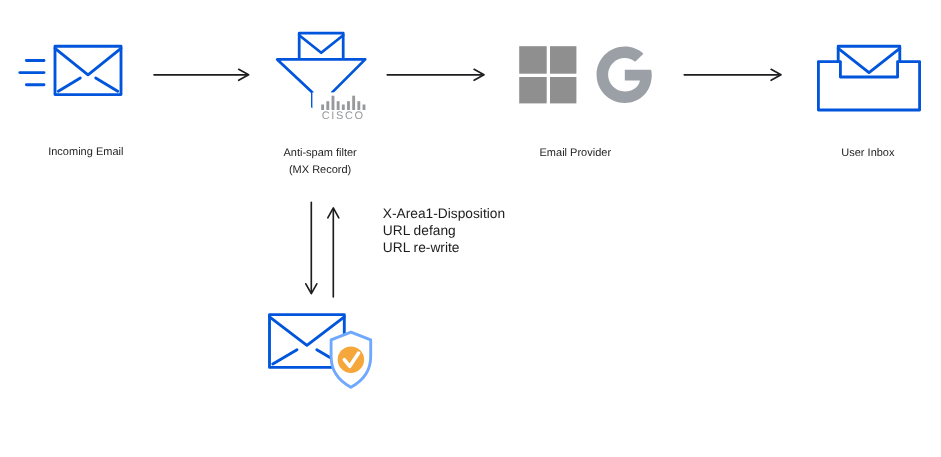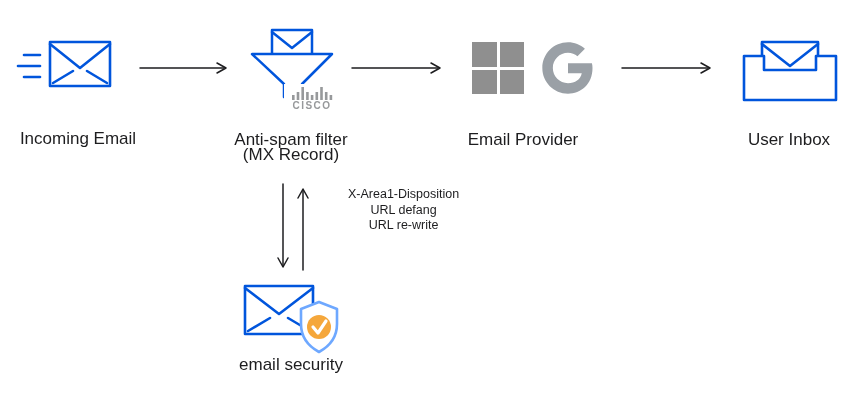--- a/index.html
+++ b/index.html
@@ -7,44 +7,44 @@
   body {
     background:#ffffff;
     font-family:"Liberation Sans", sans-serif;
     color:#1d1d1f;
     position:relative;
     overflow:hidden;
   }
   .abs { position:absolute; }
   .label {
     position:absolute;
-    font-size:17px;
+    font-size:10px;
     line-height:15px;
     text-align:center;
     color:#1d1d1f;
   }
   .annotations {
     position:absolute;
     left:348px; top:187px;
     font-size:12.5px;
     line-height:15.5px;
-    text-align:center;
+    text-align:left;
   }
   .cisco {
     position:absolute;
     left:284px; top:84px;
     width:56px;
     background:#ffffff;
     display:flex; flex-direction:column; align-items:center;
     gap:1px; padding:2px 2px;
   }
   .cisco-text {
     color:#97999b;
     font-size:10px;
-    font-weight:bold;
+    font-weight:normal;
     letter-spacing:1.5px;
     line-height:10px;
   }
   .ms-grid {
     position:absolute;
     left:472px; top:42px;
     width:52px; height:52px;
     display:grid;
     grid-template-columns:1fr 1fr;
     grid-template-rows:1fr 1fr;
@@ -117,21 +117,20 @@
   <svg class="icon" style="left:243px; top:282px;" width="100" height="78" viewBox="0 0 100 78" fill="none" stroke="#0055dc" stroke-width="2.6" stroke-linecap="round" stroke-linejoin="round">
     <rect x="2" y="4" width="68" height="48"></rect>
     <polyline points="2,6 36,32 70,6"></polyline>
     <line x1="5" y1="49" x2="27" y2="36"></line>
     <line x1="67" y1="49" x2="45" y2="36"></line>
     <path d="M76,20 L94,27 L94,42 C94,55 87,64 76,70 C65,64 58,55 58,42 L58,27 Z" fill="#ffffff" stroke="#6ea8ff"></path>
     <circle cx="76" cy="45" r="12" fill="#f5a73b" stroke="none"></circle>
     <polyline points="70,45 75,51 83,39" stroke="#ffffff" stroke-width="3.2"></polyline>
   </svg>
   <div class="label" style="left:221px; top:357px; width:140px;">
-    <div>email security</div>
   </div>
 
   <div class="annotations">
     <div>X-Area1-Disposition</div>
     <div>URL defang</div>
     <div>URL re-write</div>
   </div>
 
   <svg id="arrow-overlay" width="855" height="415" viewBox="0 0 855 415" fill="none" stroke="#1d1d1f" stroke-width="1.5" stroke-linecap="round" stroke-linejoin="round">
     <g>

